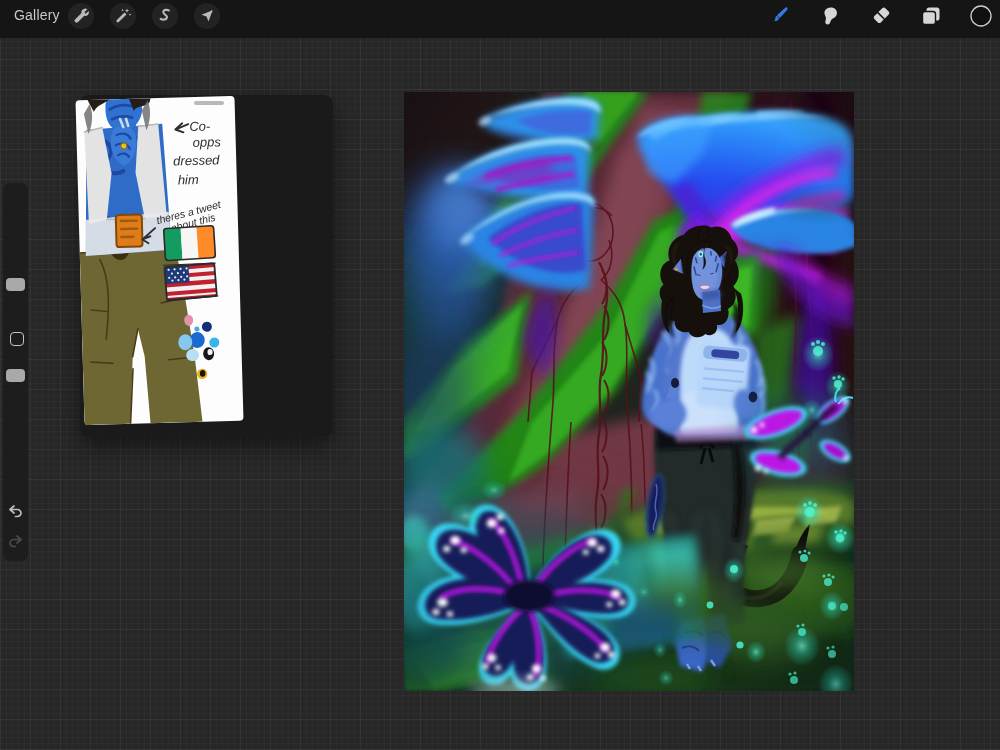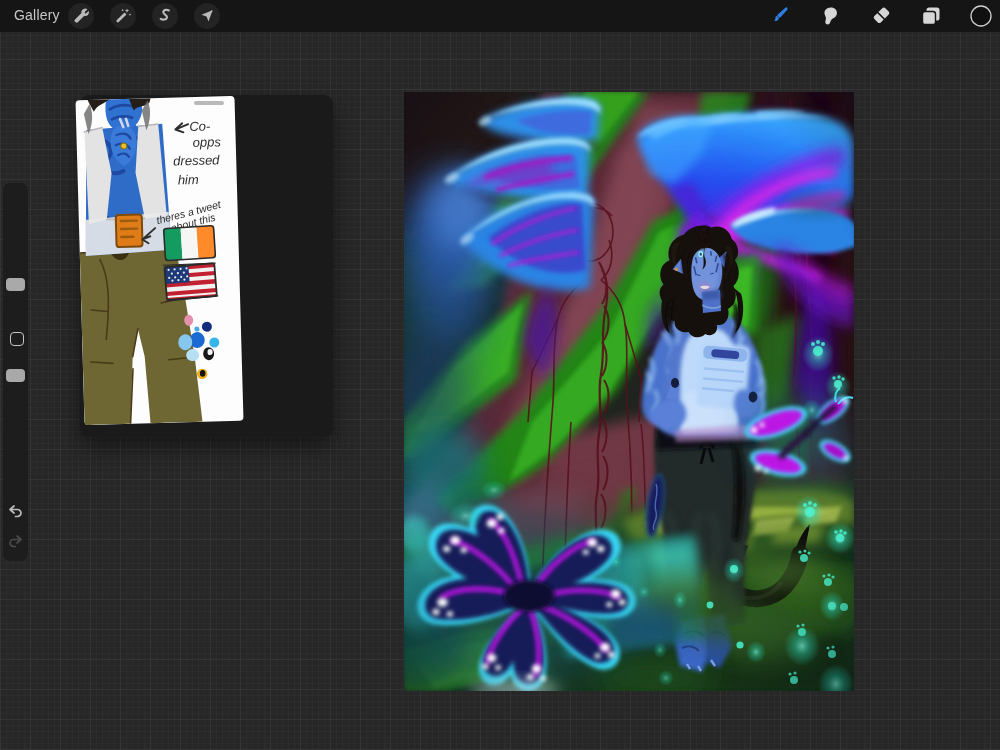--- a/index.html
+++ b/index.html
@@ -2,21 +2,21 @@
 <html><head><meta charset="utf-8">
 <style>
 html,body{margin:0;padding:0;width:1000px;height:750px;overflow:hidden;background:#272727}
 body{font-family:"Liberation Sans",sans-serif;position:relative}
 #grid{position:absolute;left:0;top:0;width:1000px;height:750px;
 background-image:
  repeating-linear-gradient(0deg,rgba(62,62,62,.42) 0 1px,transparent 1px 30px),
  repeating-linear-gradient(90deg,rgba(62,62,62,.42) 0 1px,transparent 1px 30px),
  repeating-linear-gradient(0deg,rgba(52,52,52,.38) 0 1px,transparent 1px 6px),
  repeating-linear-gradient(90deg,rgba(52,52,52,.38) 0 1px,transparent 1px 6px);}
-#toolbar{position:absolute;left:0;top:0;width:1000px;height:32px;background:#151515}
+#toolbar{position:absolute;left:0;top:0;width:1000px;height:38px;background:#151515}
 #toolbar .gal{position:absolute;left:14px;top:7px;color:#c9c9c9;font-size:14px;letter-spacing:.2px}
 .tbtn{position:absolute;top:3px;width:26px;height:26px;border-radius:13px;background:#232323}
 .tbtn svg{position:absolute;left:4px;top:4px}
 .ric{position:absolute;top:5px;width:22px;height:22px}
 #sidebar{position:absolute;left:3px;top:183px;width:25px;height:378px;background:#1d1d1d;border-radius:7px}
 .shandle{position:absolute;left:3px;width:19px;height:13px;border-radius:4px;background:#a9a9a9}
 #modbtn{position:absolute;left:7px;top:149px;width:12px;height:12px;border-radius:4px;border:1.6px solid #c4c4c4}
 #refpanel{position:absolute;left:80px;top:95px;width:253px;height:342px;background:#1a1a1a;border-radius:9px;box-shadow:0 10px 22px rgba(0,0,0,.45)}
 #refimg{position:absolute;left:0px;top:3px;width:159px;height:325px;background:#fdfdfd;border-radius:4px;transform:rotate(-1.6deg);transform-origin:50% 50%;overflow:hidden}
 #refhandle{position:absolute;left:114px;top:6px;width:30px;height:4px;border-radius:2px;background:#b9b9b9}

